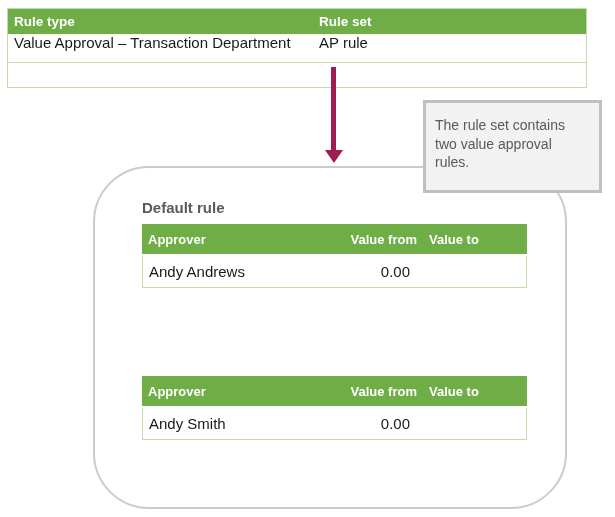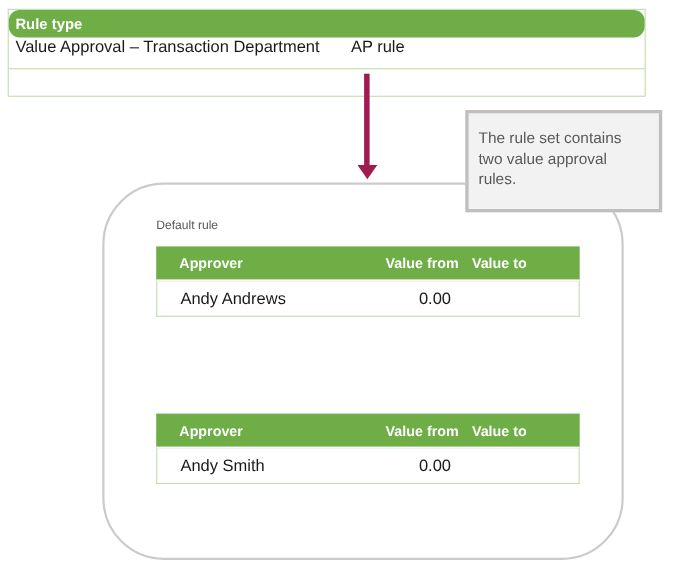--- a/index.html
+++ b/index.html
@@ -9,21 +9,21 @@
   }
   * { box-sizing:border-box; }
 
   
   .top-table {
     position:absolute; left:7px; top:8px; width:580px; height:80px;
     border:1px solid #c2dcad; background:#fff;
   }
   .tt-header {
     display:flex; height:25px; align-items:center;
-    background:#6fad47; color:#ffffff; font-weight:bold; font-size:13.5px;border-radius:10px;
+    background:#6fad47; color:#ffffff; font-weight:bold; font-size:13.5px;
   }
   .tt-row1 {
     display:flex; height:29px; align-items:flex-start;
     color:#1a1a1a; font-size:15px; border-bottom:1px solid #c2dcad;
   }
   .tt-row2 { display:flex; height:24px; }
   .tt-c1 { width:303px; padding-left:6px; }
   .tt-c2 { flex:1; padding-left:8px; }
 
   
@@ -47,51 +47,52 @@
   .callout {
     position:absolute; left:423px; top:100px; width:179px; height:93px;
     background:#f2f2f2; border:3px solid #bfbfbf;
     color:#595959; font-size:14px; line-height:18.5px;
     padding:13px 23px 8px 9px; z-index:5;
   }
 
   
   .rule-label {
     position:absolute; left:47px; color:#595959;
-    font-weight:normal; font-size:11px;
+    font-weight:bold; font-size:15px;
   }
   .rule-table { position:absolute; left:47px; width:385px; }
   .rt-header {
     display:flex; height:32px; align-items:center;
     background:#6fad47; color:#ffffff; font-weight:bold; font-size:13px;
     border-bottom:2px solid #ffffff;
   }
   .rt-row {
     display:flex; height:32px; align-items:center;
     color:#1a1a1a; font-size:15px;
     border:1px solid #c2dcad; border-top:none; background:#fff;
   }
-  .rt-a { width:170px; padding-left:21px; }
+  .rt-a { width:170px; padding-left:6px; }
   .rt-b { width:105px; padding-left:10px;text-align:right; }
   .rt-c { flex:1; padding-left:12px; }
   .rt-b.num { padding-left:0; padding-right:8px; }
 
   .label-default  { top:31px; }
   .table-default  { top:56px; }
   .label-finance  { top:185px; }
   .table-finance  { top:208px; }
 </style>
 </head>
 <body>
 
 <div class="canvas">
 
   <div class="top-table">
     <div class="tt-header">
       <div class="tt-c1">Rule type</div>
+      <div class="tt-c2">Rule set</div>
     </div>
     <div class="tt-row1">
       <div class="tt-c1">Value Approval – Transaction Department</div>
       <div class="tt-c2">AP rule</div>
     </div>
     <div class="tt-row2">
       <div class="tt-c1"></div>
       <div class="tt-c2"></div>
     </div>
   </div>

